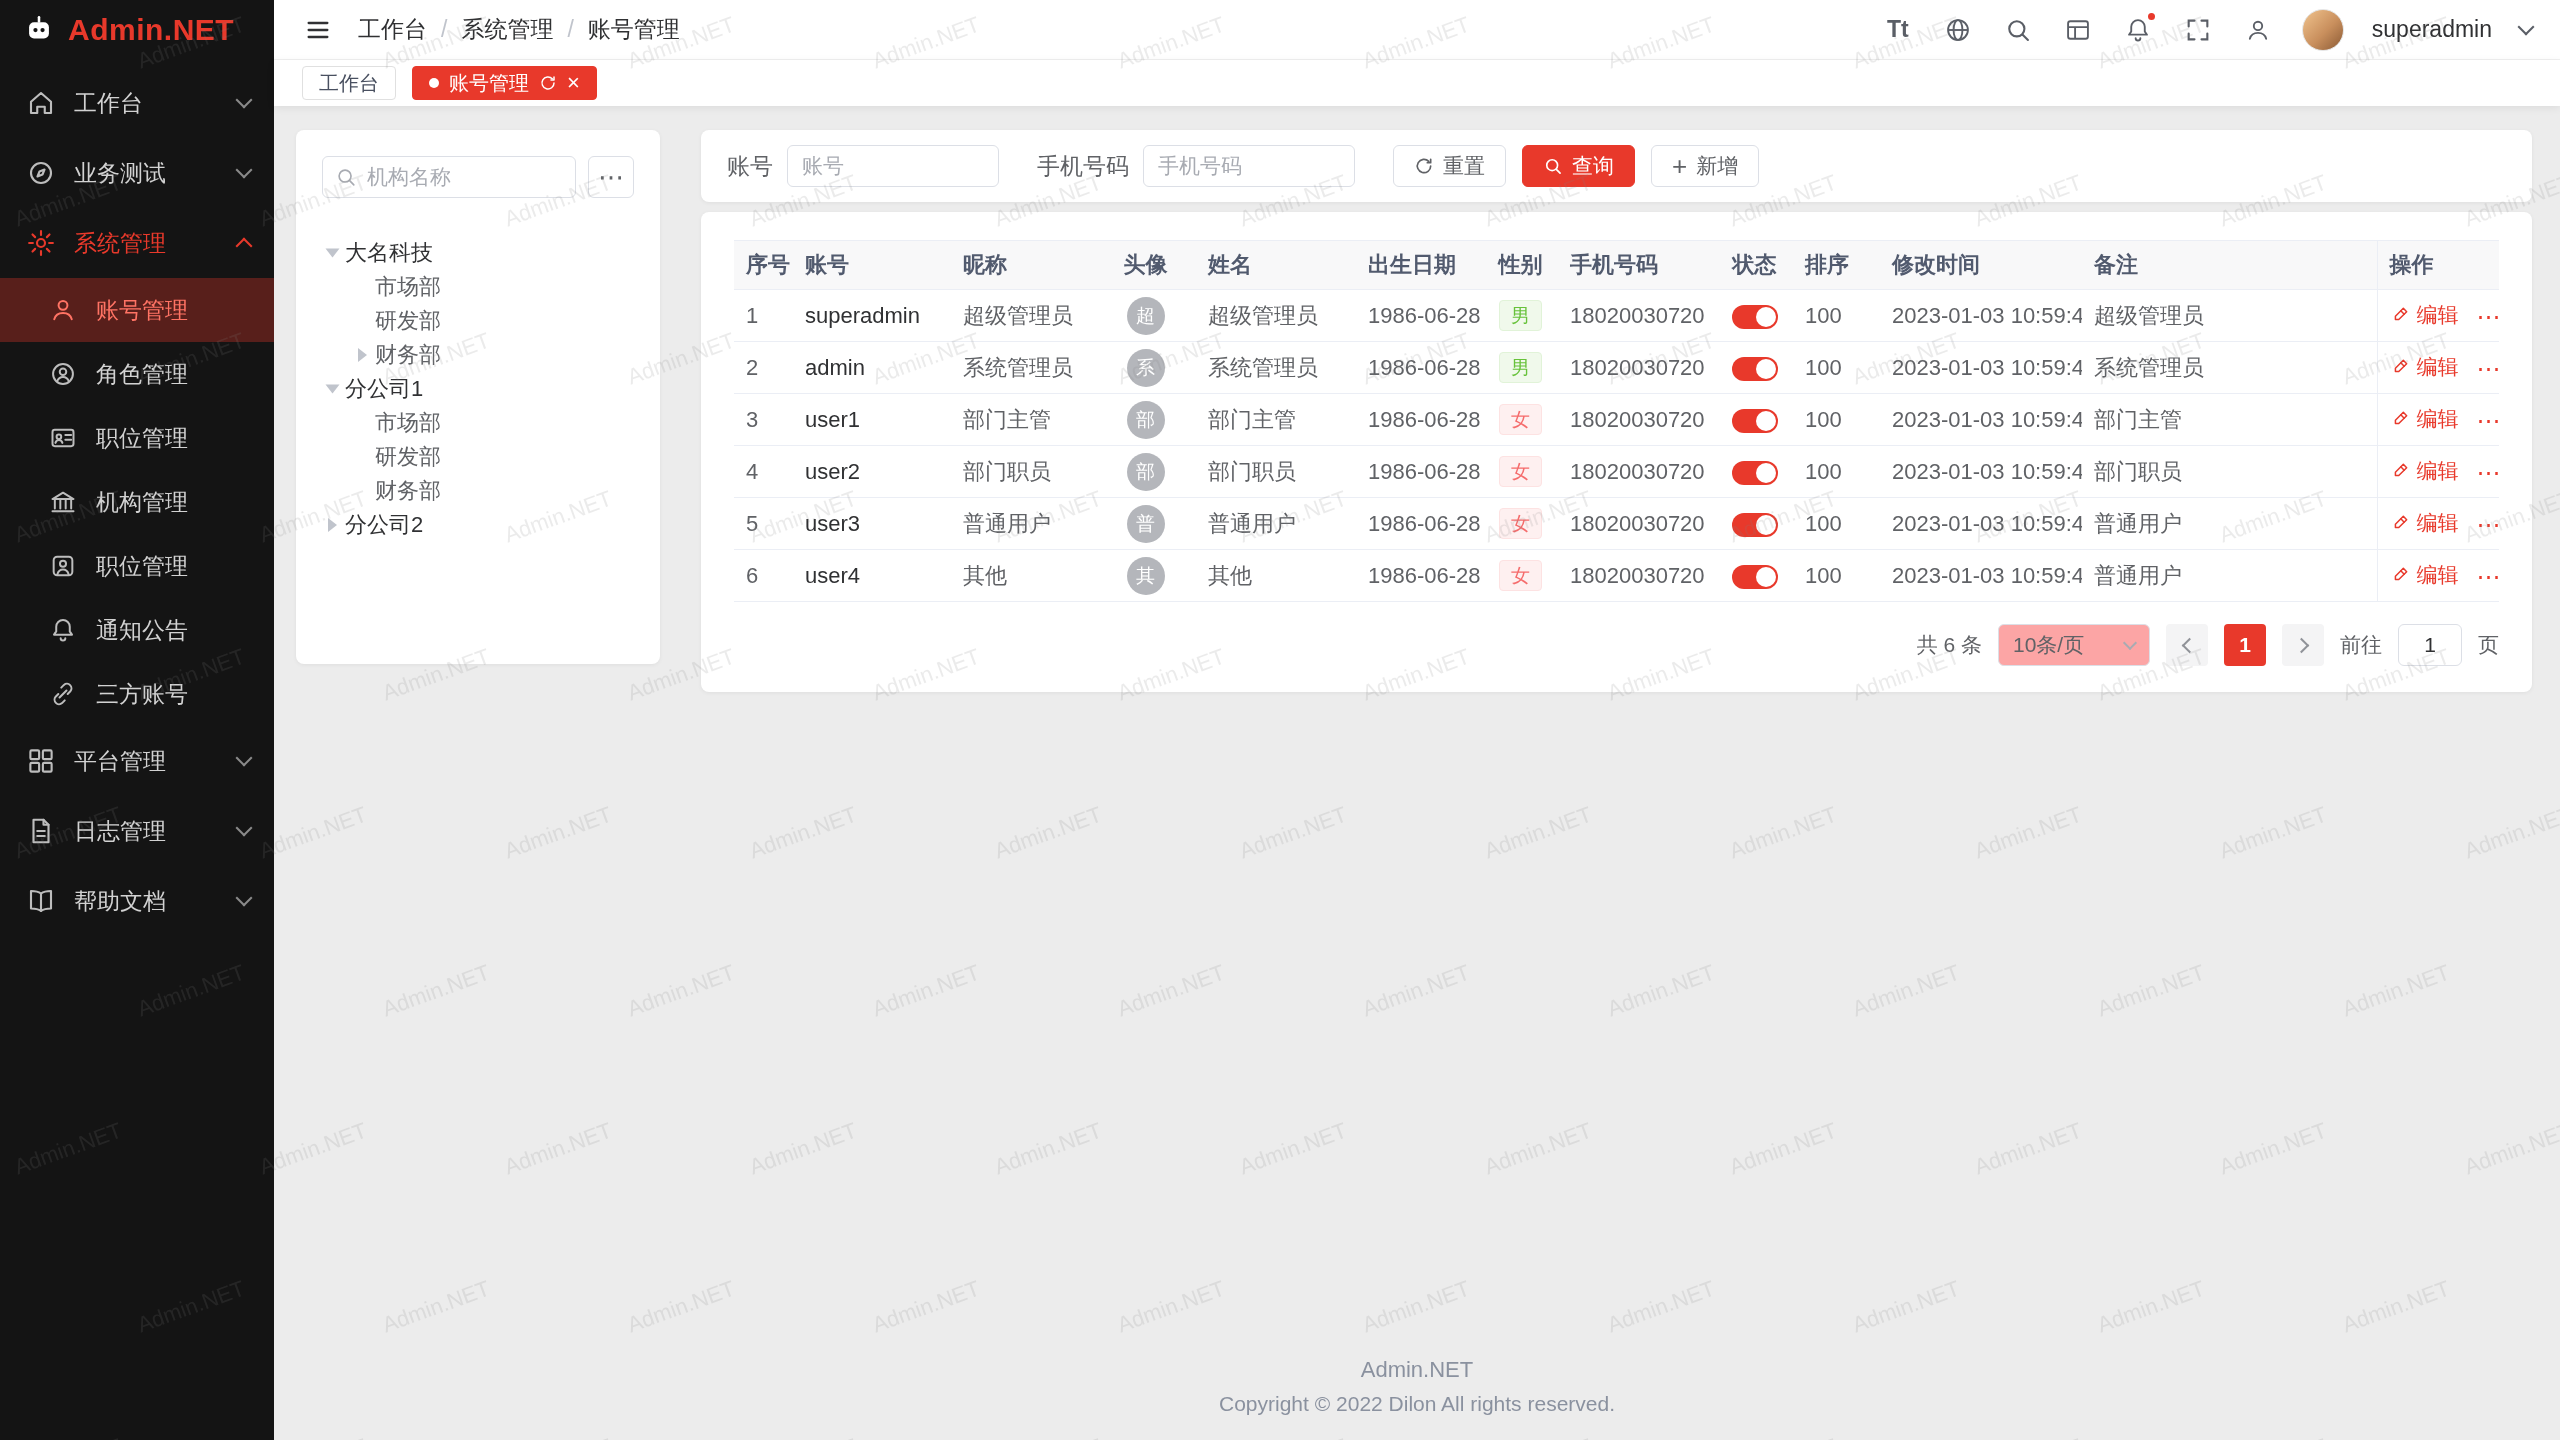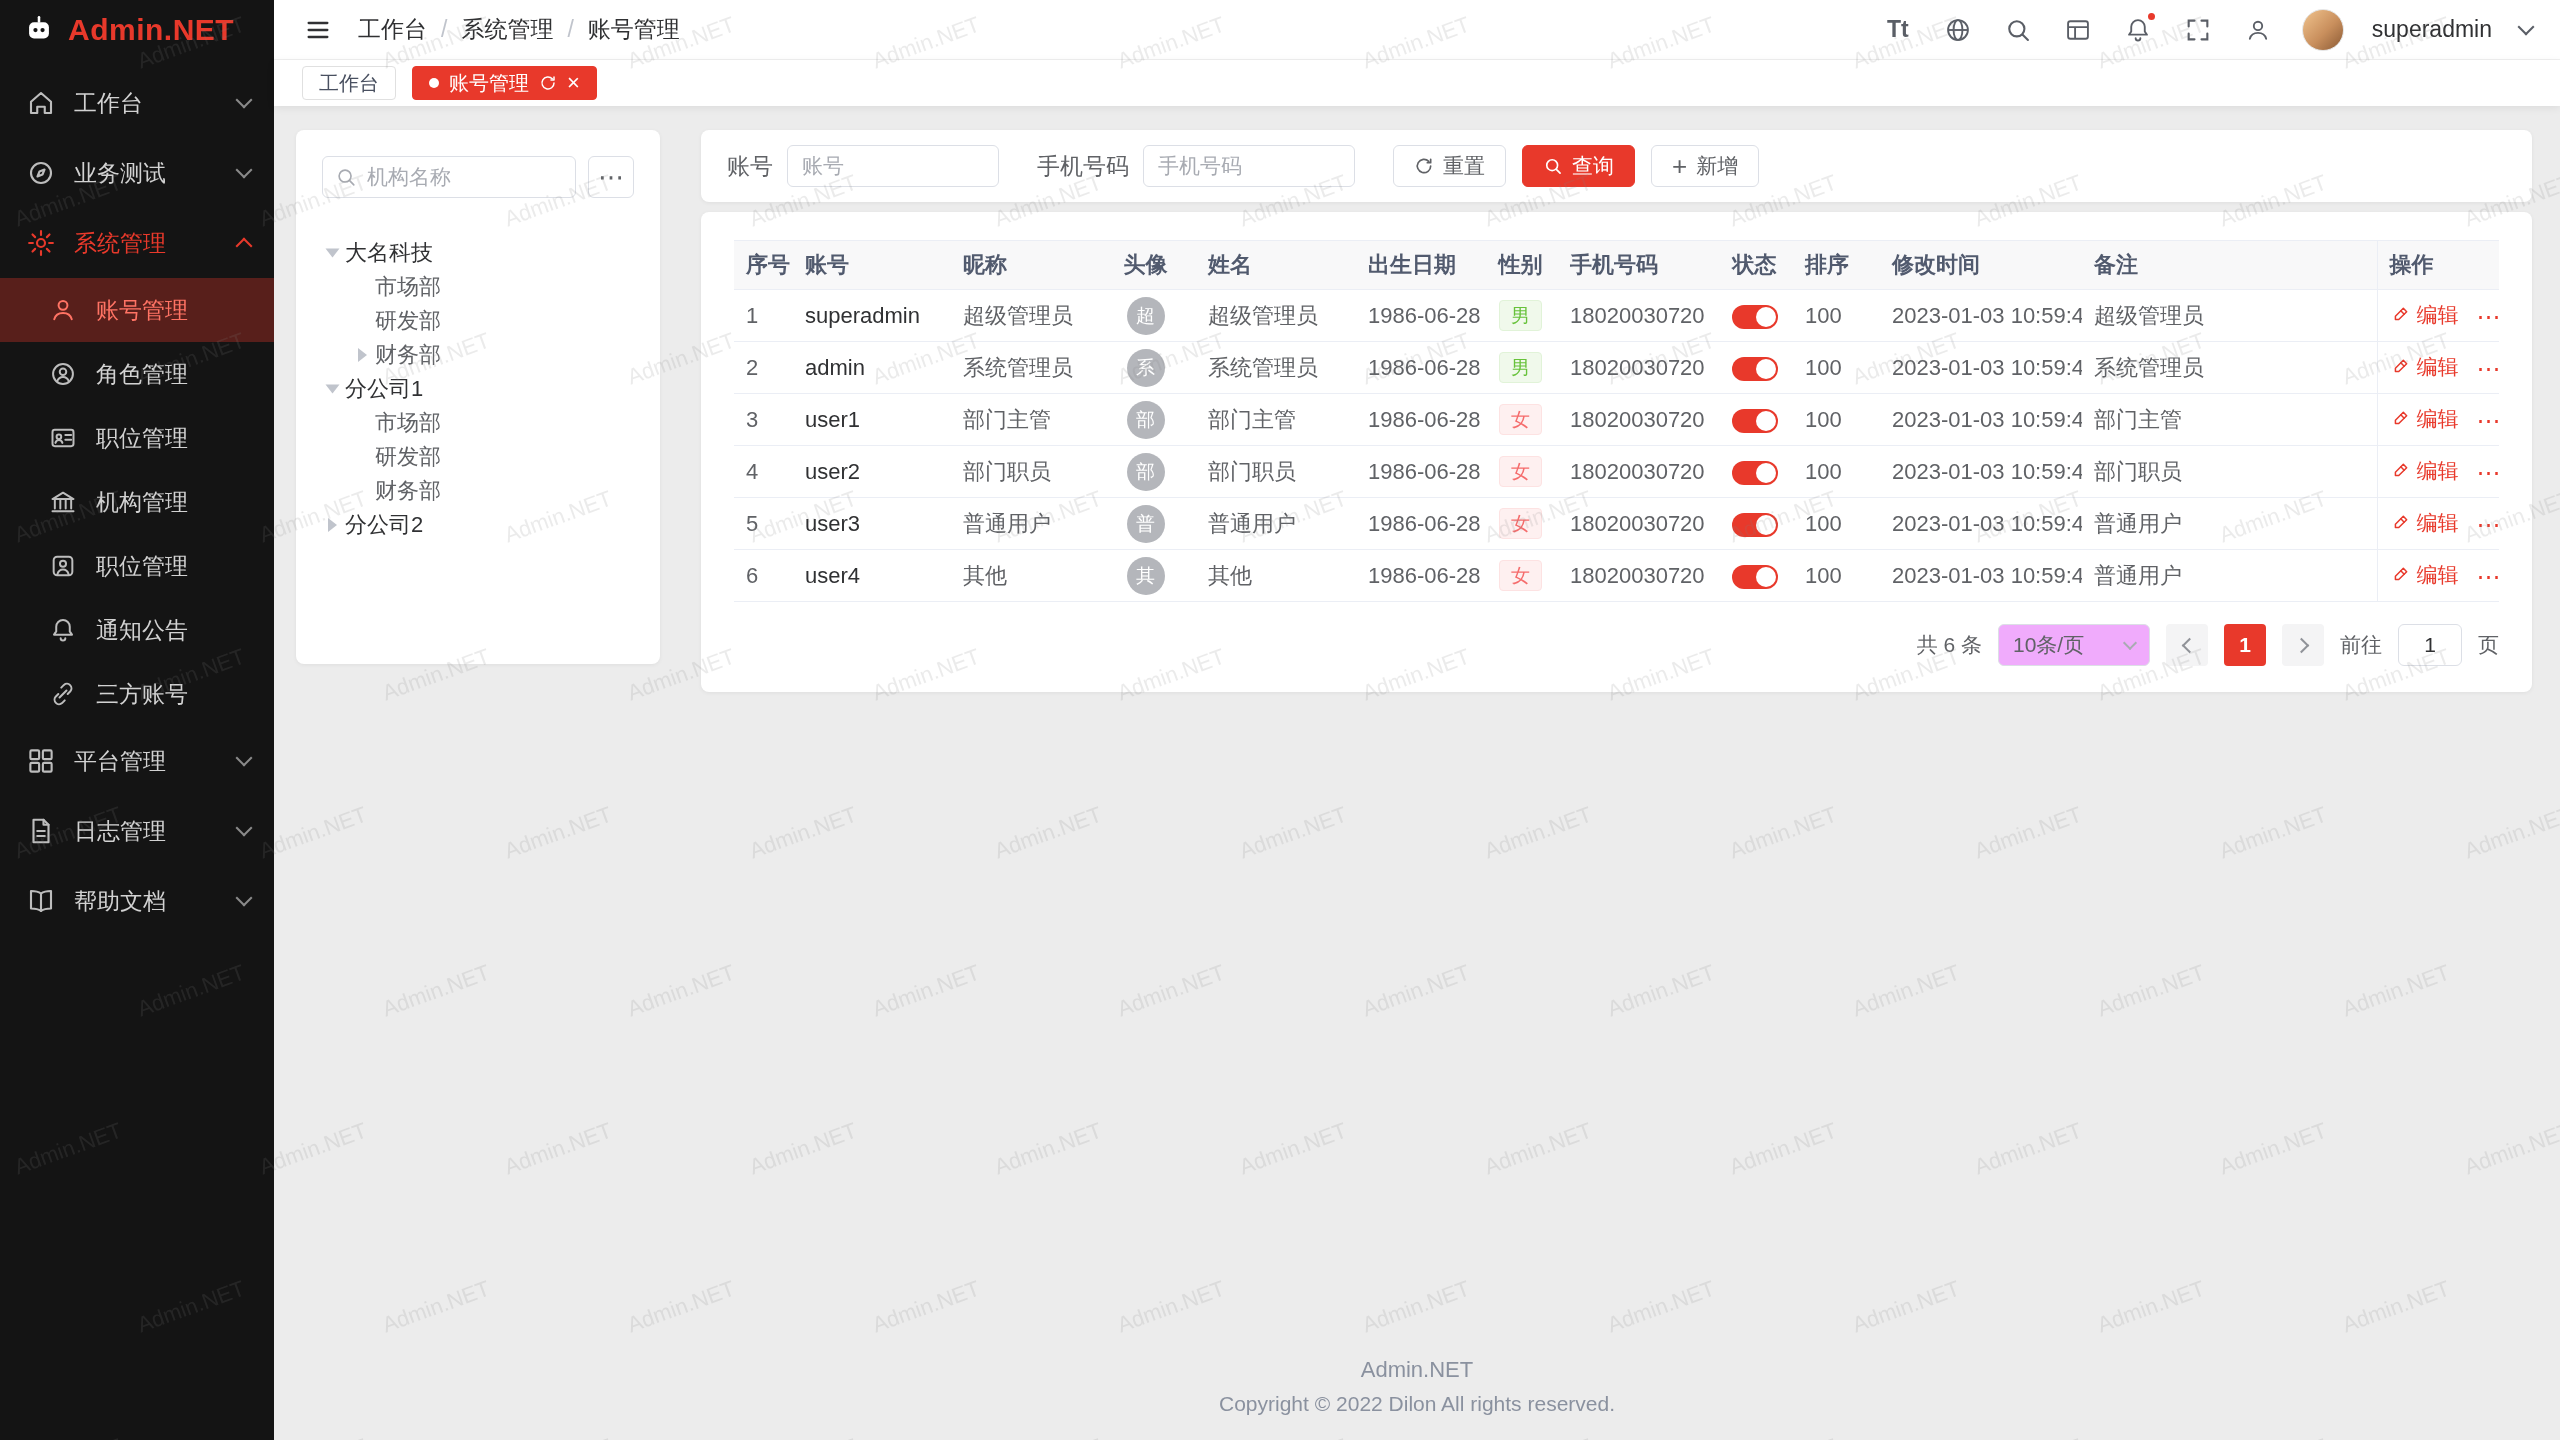--- a/index.html
+++ b/index.html
@@ -77,21 +77,21 @@
   .avatar-chip{display:inline-flex;width:38px;height:38px;border-radius:50%;background:#b4b6bb;color:#fff;font-size:19px;align-items:center;justify-content:center;vertical-align:middle;}
   .badge{display:inline-block;padding:5px 11px;border-radius:4px;font-size:19px;line-height:1;}
   .badge.male{color:#67c23a;background:#f0f9eb;border:1px solid #e1f3d8;}
   .badge.female{color:#f56c6c;background:#fef0f0;border:1px solid #fde2e2;}
   .switch{display:inline-block;width:46px;height:24px;border-radius:13px;background:#e8392b;position:relative;vertical-align:middle;cursor:pointer;}
   .switch .knob{position:absolute;top:2px;right:2px;width:20px;height:20px;border-radius:50%;background:#fff;}
   .edit-link{color:#e8392b;display:inline-flex;align-items:center;gap:7px;cursor:pointer;font-size:21px;}
   .more-dots{color:#e8392b;margin-left:18px;font-size:24px;cursor:pointer;letter-spacing:2px;}
 
   .pagination{display:flex;align-items:center;justify-content:flex-end;gap:16px;margin-top:22px;font-size:21px;color:#606266;}
-  .page-size{width:152px;height:42px;border:1px solid #dcdfe6;border-radius:6px;display:flex;align-items:center;justify-content:space-between;padding:0 14px;cursor:pointer;background:#f0abfc;}
+  .page-size{width:152px;height:42px;border:1px solid #dcdfe6;border-radius:6px;display:flex;align-items:center;justify-content:space-between;padding:0 14px;cursor:pointer;background:#fca5a5;}
   .caret-dn{width:10px;height:10px;border-right:2px solid #a8abb2;border-bottom:2px solid #a8abb2;transform:rotate(45deg);margin-top:-5px;}
   .pg-btn{min-width:42px;height:42px;border:none;background:#f4f4f5;border-radius:4px;display:inline-flex;align-items:center;justify-content:center;color:#606266;font-size:21px;cursor:pointer;}
   .pg-btn.current{background:#e8392b;color:#fff;font-weight:bold;}
   .chev{width:11px;height:11px;border-left:2px solid #909399;border-bottom:2px solid #909399;}
   .chev.left{transform:rotate(45deg);margin-left:4px;}
   .chev.right{transform:rotate(-135deg);margin-right:4px;}
   .goto-input{width:64px;height:42px;border:1px solid #dcdfe6;border-radius:6px;text-align:center;font-size:21px;color:#303133;outline:none;}
 
   .page-footer{position:absolute;left:0;right:0;bottom:24px;text-align:center;color:#8a919f;}
   .page-footer .l1{font-size:22px;margin-bottom:9px;}

